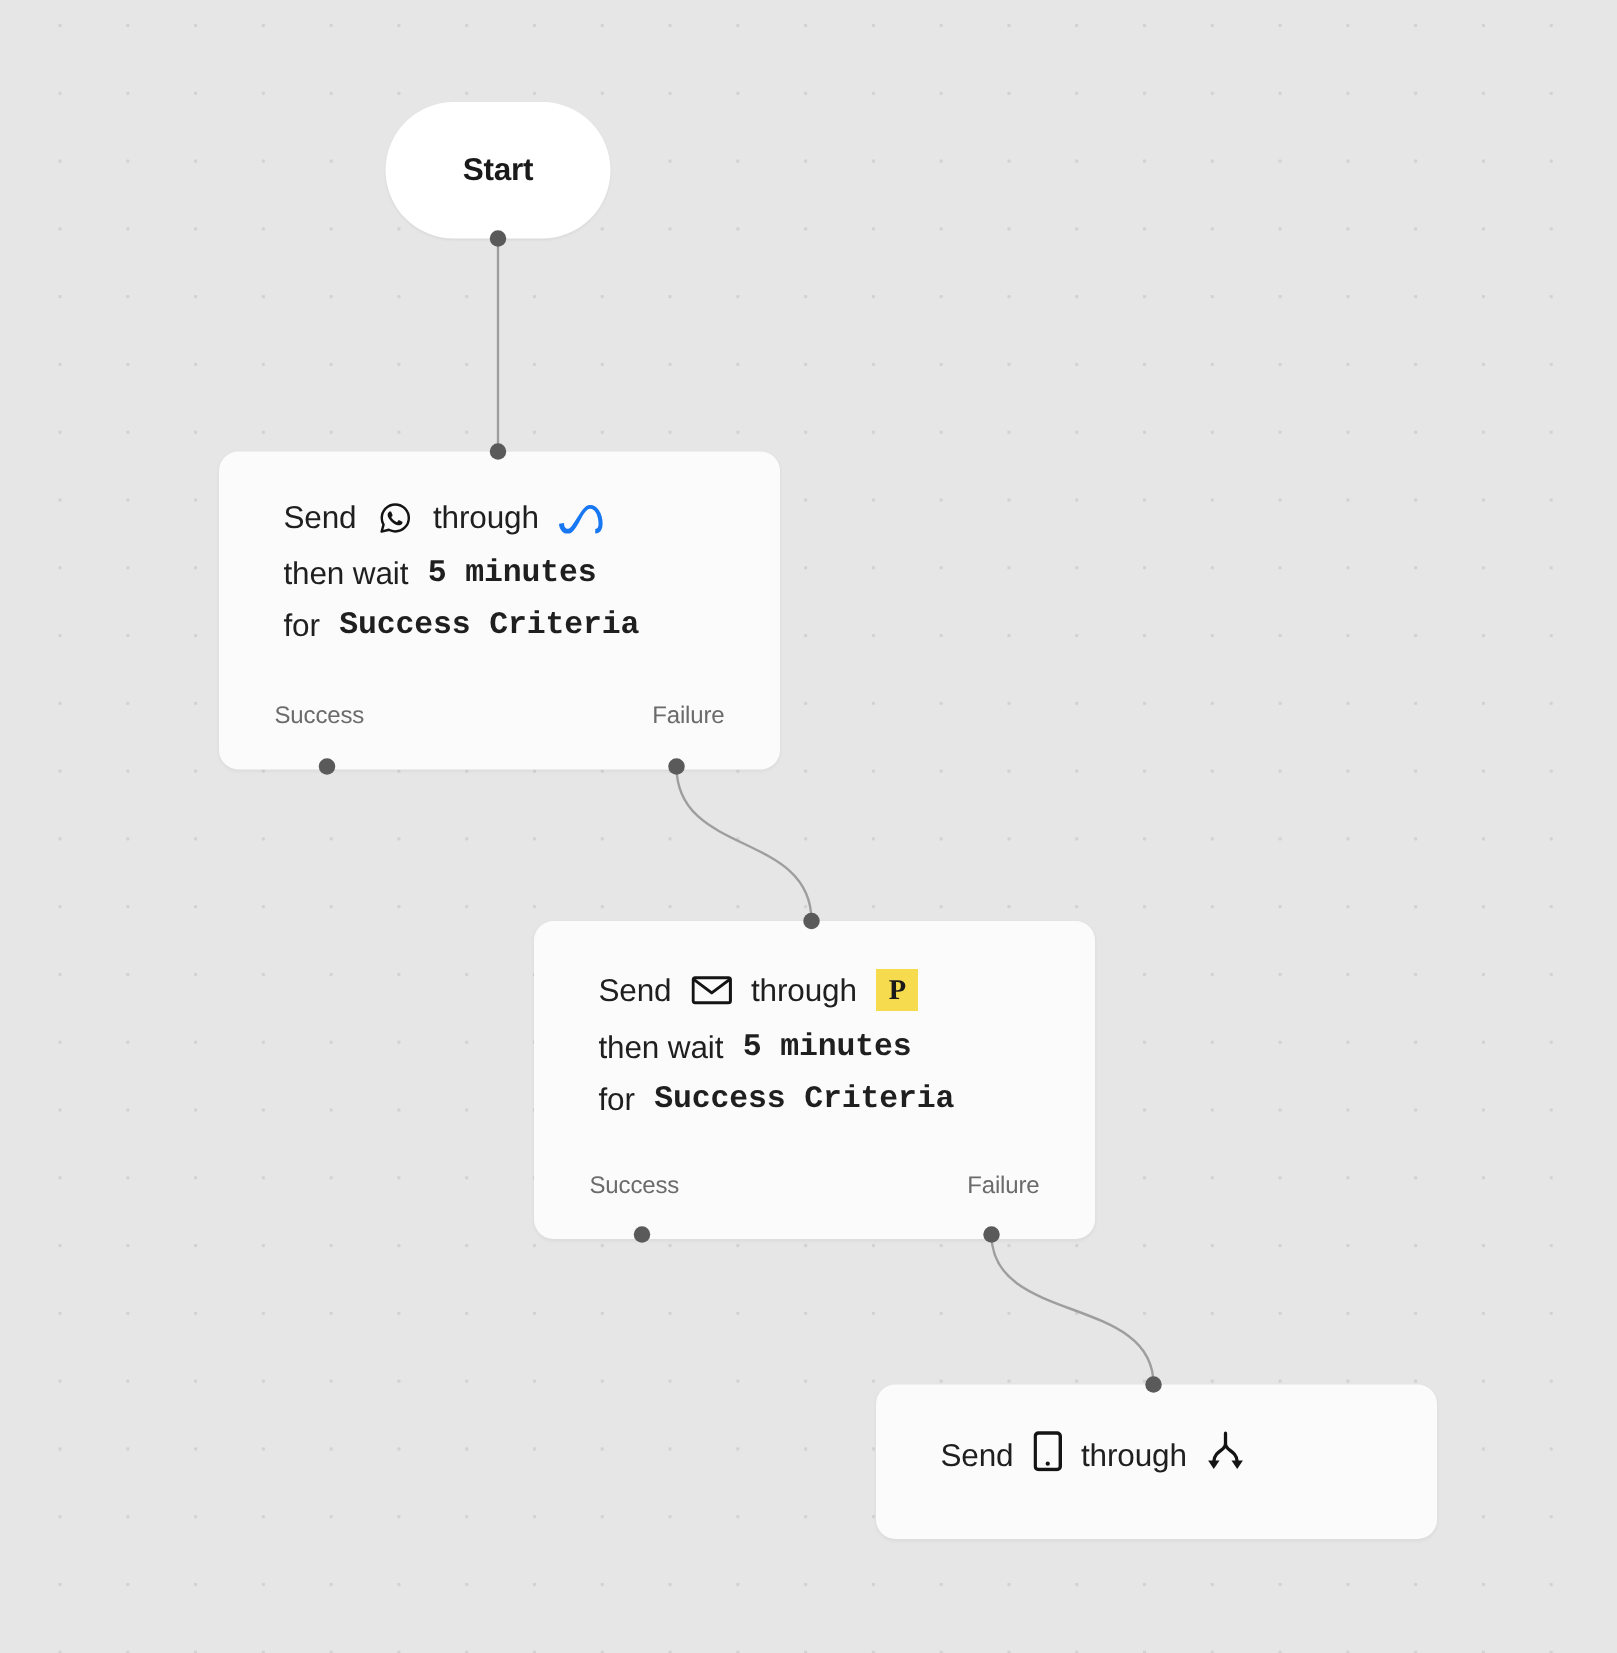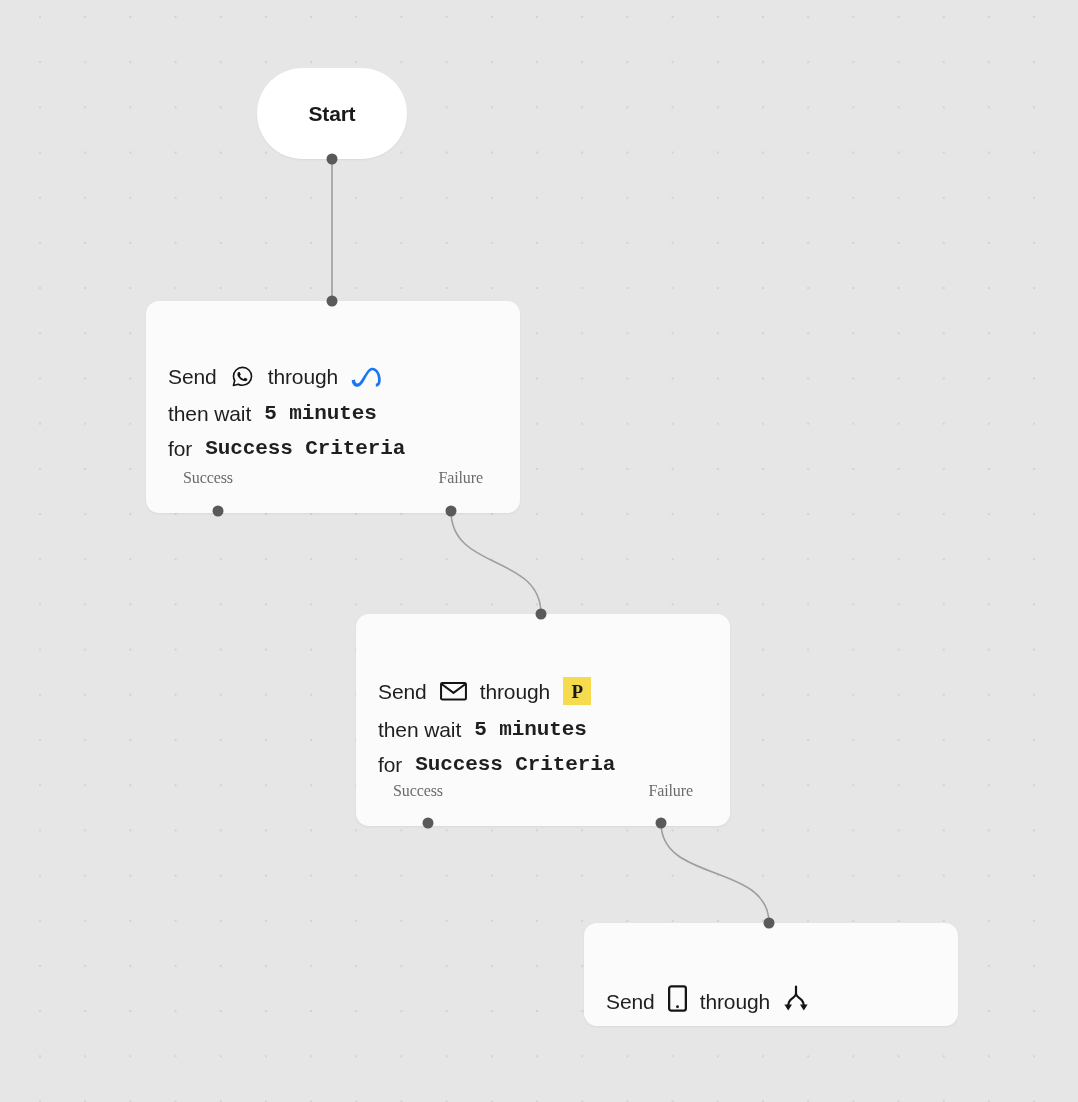--- a/index.html
+++ b/index.html
@@ -49,21 +49,21 @@
     letter-spacing: -0.2px;
   }
 
   
   .card {
     position: absolute;
     background: #fbfbfb;
     border-radius: 13px;
     box-shadow: 0 1px 3px rgba(0,0,0,0.055);
   }
-  .card-body { padding: 32px 0 0 22px; margin-top: 31px; }
+  .card-body { padding: 32px 0 0 43px; }
   .card-line {
     display: flex;
     align-items: center;
     font-size: 21px;
     color: #1f1f1f;
     line-height: 1;
     margin-bottom: 14px;
     letter-spacing: -0.1px;
     white-space: nowrap;
   }
@@ -75,21 +75,20 @@
   
   .card-footer {
     position: absolute;
     left: 0; right: 0; bottom: 26px;
     display: flex;
     justify-content: space-between;
     padding: 0 37px;
     font-size: 16px;
     color: #6b6b6b;
     letter-spacing: -0.1px;
-    font-family: Liberation Serif, serif;
   }
   .footer-label { font-weight: normal; }
 
   
   .icon { display: inline-flex; align-items: center; justify-content: center; }
   .icon svg { display: block; }
 
   .badge-p {
     display: inline-flex;
     align-items: center; justify-content: center;

